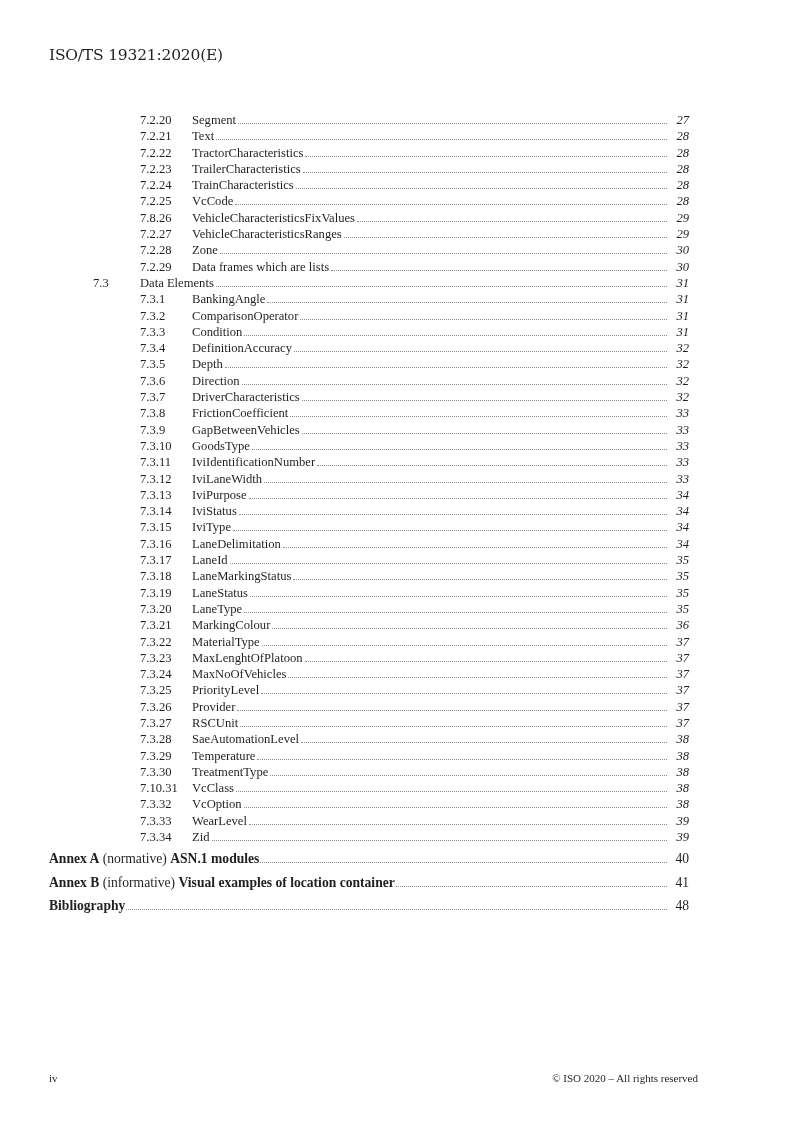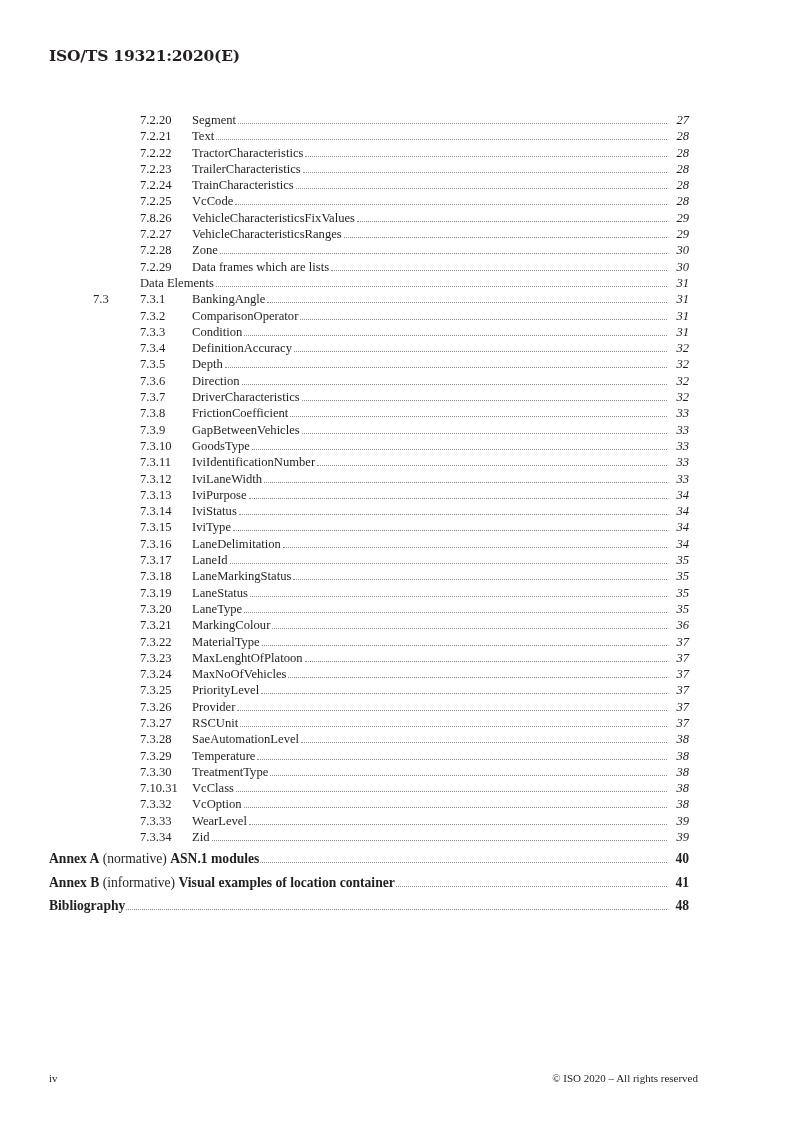--- a/index.html
+++ b/index.html
@@ -1,38 +1,38 @@
 <!DOCTYPE html>
 <html><head>
   <meta charset="utf-8">
   <style>
     html, body { margin: 0; padding: 0; background: #ffffff; }
     body { width: 793px; height: 1122px; position: relative; overflow: hidden;
            font-family: "DejaVu Serif", "Liberation Serif", serif; color: #231f20; }
-    .header { position: absolute; left: 49px; top: 46px; font-weight: bold; font-size: 15.5px;
+    .header { position: absolute; left: 49px; top: 46px; font-weight: normal; font-size: 15.5px;
               letter-spacing: -0.2px; font-family: "DejaVu Serif", serif; }
     .toc { position: absolute; left: 0; top: 112px; width: 784px; }
     .row { position: relative; height: 16.3px; font-size: 12.6px; line-height: 16.3px;
            font-family: "Liberation Serif", serif; }
     .row .num { position: absolute; white-space: nowrap; }
     .row .title-wrap { position: absolute; right: 95px; display: flex; align-items: baseline; }
     .row .ttl { white-space: nowrap; background: #fff; padding-right: 1px; }
     .row .dots { flex: 1; border-bottom: 1px dotted #8a8a8a; margin: 0 1px 3px 1px; height: 0; }
     .row .pg { position: absolute; right: 95px; text-align: right; white-space: nowrap; font-style: italic; }
     .lvl3 .num { left: 140px; }
     .lvl3 .title-wrap { left: 192px; right: 116px; }
-    .lvl2 .num { left: 93px; margin-top: 16px; }
+    .lvl2 .num { left: 93px; }
     .lvl2 .title-wrap { left: 140px; right: 116px; }
     .annex { position: relative; height: 23.5px; font-size: 13.6px; line-height: 23.5px;
              font-family: "Liberation Serif", serif; }
     .annex .title-wrap { position: absolute; left: 49px; right: 116px; display: flex; align-items: baseline; }
     .annex .ttl { white-space: nowrap; }
     .annex .b { font-weight: bold; }
     .annex .dots { flex: 1; border-bottom: 1px dotted #8a8a8a; margin: 0 1px 4px 1px; height: 0; }
-    .annex .pg { position: absolute; right: 95px; font-weight: bold; }
+    .annex .pg { position: absolute; right: 95px; font-weight: normal; }
     .footer { position: absolute; top: 1072px; left: 49px; right: 95px; font-size: 11px;
               font-family: "Liberation Serif", serif; }
     .footer .left { position: absolute; left: 0; }
     .footer .right { position: absolute; right: 0; margin-left: 36px; }
   </style>
 </head>
 <body>
 
 <div class="header">ISO/TS 19321:2020(E)</div>
 

